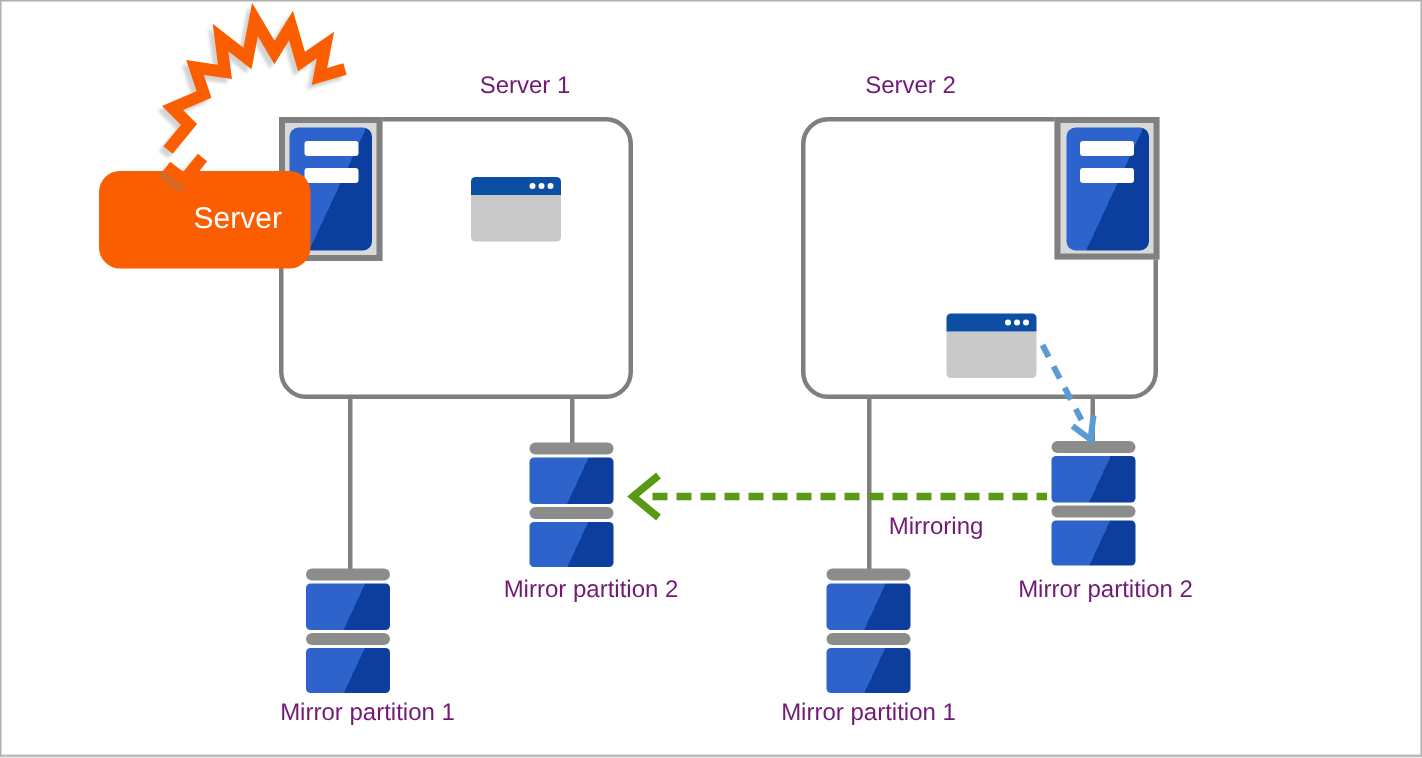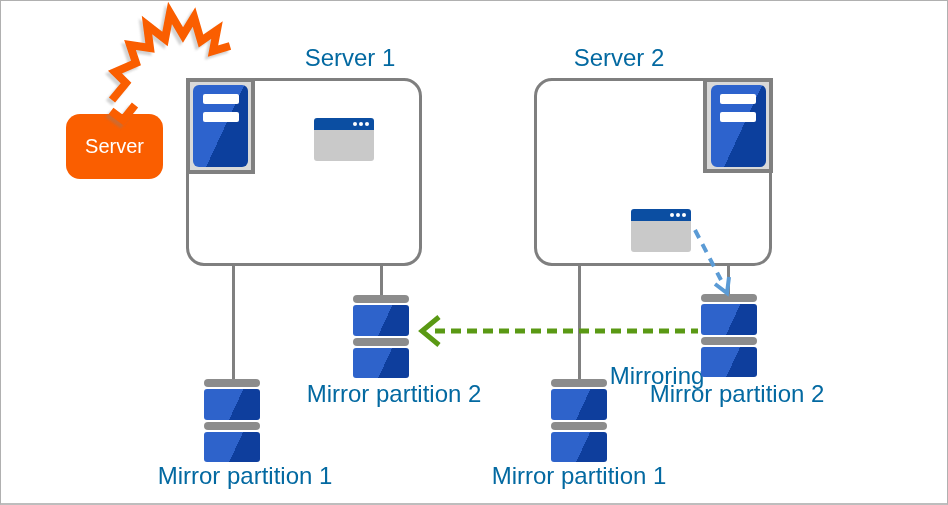--- a/index.html
+++ b/index.html
@@ -2,21 +2,21 @@
 <html><head>
 <meta charset="utf-8">
 <style>
   html,body{margin:0;padding:0;background:#fff;}
   .canvas{
     position:relative;width:948px;height:505px;box-sizing:border-box;
     background:#ffffff;border:1px solid #b0b0b0;border-bottom:2px solid #bdbdbd;
     font-family:"Liberation Sans", sans-serif;color:#000;overflow:hidden;
   }
   .abs{position:absolute;}
-  .label{font-size:24px;line-height:23px;text-align:center;white-space:nowrap;color:#0369a1;}
+  .label{font-size:16px;line-height:23px;text-align:center;white-space:nowrap;color:#701a75;}
   
   .srv-box{border:3px solid #7f7f7f;border-radius:18px;background:#ffffff;box-sizing:border-box;z-index:1;}
   
   .server-icon{background:#d9d9d9;border:4px solid #808080;box-sizing:border-box;
     display:flex;align-items:center;justify-content:center;z-index:4;}
   .server-tower{width:55px;height:82px;border-radius:6px;
     background:linear-gradient(115deg,#2d63cd 55%,#0c3f9d 55%);
     display:flex;flex-direction:column;align-items:center;padding-top:9px;gap:8px;box-sizing:border-box;}
   .tower-slot{width:36px;height:10px;background:#ffffff;border-radius:2px;}
   
@@ -27,21 +27,21 @@
   .app-body{height:31px;background:#c9c9c9;border-radius:0 0 3px 3px;}
   
   .disk{width:56px;display:flex;flex-direction:column;gap:2px;z-index:3;}
   .disk-cap{height:8px;background:#8c8c8c;border-radius:4px;}
   .disk-platter{height:31px;border-radius:3px;
     background:linear-gradient(115deg,#2e63cb 56%,#0e3e9d 56%);}
   
   .conn{width:3px;background:#808080;z-index:0;}
   
   .badge{background:#fa5e00;border-radius:14px;color:#fff;font-size:20px;line-height:27px;
-    text-align:center;display:flex;flex-direction:column;justify-content:center;z-index:5;}
+    text-align:center;display:flex;flex-direction:column;justify-content:center;z-index:5;padding-left:44px;}
   
   .overlay{position:absolute;left:0;top:0;z-index:10;pointer-events:none;}
 </style>
 </head>
 <body>
 
 <div class="canvas">
 
   <div class="abs label" style="left:279px;top:45px;width:140px;">Server 1</div>
   <div class="abs srv-box" style="left:185px;top:77px;width:236px;height:188px;"></div>
@@ -56,21 +56,21 @@
     <div class="app-titlebar">
       <span class="app-dots">
           <i></i>
           <i></i>
           <i></i>
         </span>
     </div>
     <div class="app-body"></div>
   </div>
 
-  <div class="abs label" style="left:548px;top:45px;width:140px;text-align:center;">Server 2</div>
+  <div class="abs label" style="left:536px;top:45px;width:140px;text-align:center;">Server 2</div>
   <div class="abs srv-box" style="left:533px;top:77px;width:238px;height:188px;"></div>
   <div class="abs server-icon" style="left:702px;top:77px;width:70px;height:95px;">
     <div class="server-tower">
       <span class="tower-slot"></span>
       <span class="tower-slot"></span>
     </div>
   </div>
   <div class="abs label" style="left:606px;top:186px;width:160px;">Application B</div>
   <div class="abs app-window" style="left:630px;top:208px;">
     <div class="app-titlebar">
@@ -111,21 +111,21 @@
       <div class="disk-platter"></div>
       <div class="disk-cap"></div>
       <div class="disk-platter" style="height:30px;"></div>
   </div>
 
   <div class="abs label" style="left:298px;top:381px;width:190px;">Mirror partition 2</div>
   <div class="abs label" style="left:149px;top:463px;width:190px;">Mirror partition 1</div>
   <div class="abs label" style="left:483px;top:463px;width:190px;">Mirror partition 1</div>
   <div class="abs label" style="left:641px;top:381px;width:190px;">Mirror partition 2</div>
 
-  <div class="abs label" style="left:576px;top:339px;width:160px;margin-top:24px;">Mirroring</div>
+  <div class="abs label" style="left:543px;top:339px;width:160px;">Mirroring</div>
 
   <div class="abs badge" style="left:65px;top:113px;width:97px;height:65px;">
     <span>Server</span>
   </div>
 
   <svg class="overlay" width="948" height="505" viewBox="0 0 948 505">
 
     <g style="filter:drop-shadow(-3px 3px 1px rgba(130,130,130,0.35));">
       <polyline points="111,99 125,82 114,71 135,62 129,44 149,47 146,24 164,38 169,12 182,34 193,16 200,40 216,29 212,50 229,45" fill="none" stroke="#fa5e00" stroke-width="8" stroke-linejoin="miter"></polyline>
       <polyline points="110,110 122,119 134,104" fill="none" stroke="#fa5e00" stroke-width="8" stroke-linejoin="miter"></polyline>

